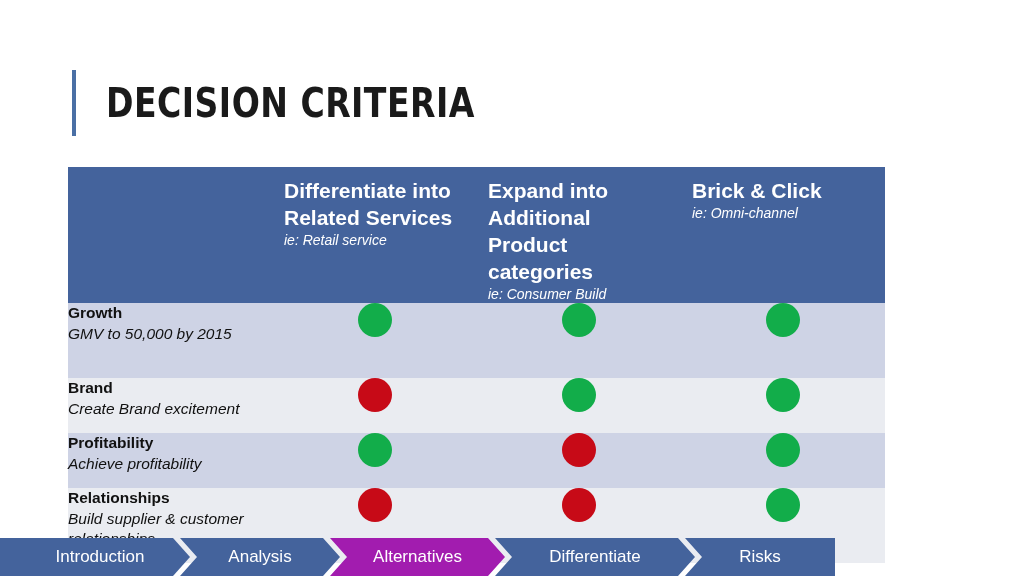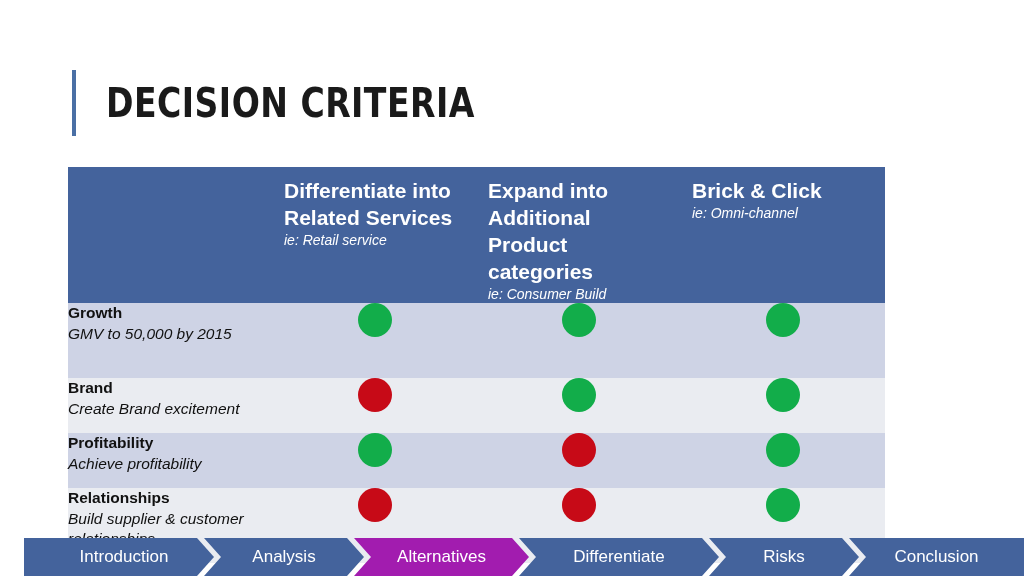--- a/index.html
+++ b/index.html
@@ -134,21 +134,20 @@
     padding-right: 14px;
     box-sizing: border-box;
     background: #44639c;
     clip-path: polygon(0 0, calc(100% - 17px) 0, 100% 50%, calc(100% - 17px) 100%, 0 100%, 17px 50%);
     margin-right: -10px;
     white-space: nowrap;
   }
   .chev:first-child {
     clip-path: polygon(0 0, calc(100% - 17px) 0, 100% 50%, calc(100% - 17px) 100%, 0 100%);
     padding-left: 24px;
-    margin-left: 24px;
   }
   .chev:last-child {
     margin-right: 0;
     clip-path: polygon(0 0, 100% 0, 100% 100%, 0 100%, 17px 50%);
   }
   .chev.active { background: #a21caf; }
   .chev-1 { width: 190px; }
   .chev-2 { width: 160px; }
   .chev-3 { width: 175px; }
   .chev-4 { width: 200px; }
@@ -232,14 +231,13 @@
     </tr>
   </tbody>
 </table>
 
 <div class="chevbar">
   <div class="chev chev-1">Introduction</div>
   <div class="chev chev-2">Analysis</div>
   <div class="chev chev-3 active">Alternatives</div>
   <div class="chev chev-4">Differentiate</div>
   <div class="chev chev-5">Risks</div>
-  <div class="chev chev-6">Conclusion</div>
 </div>
 
 </body></html>

